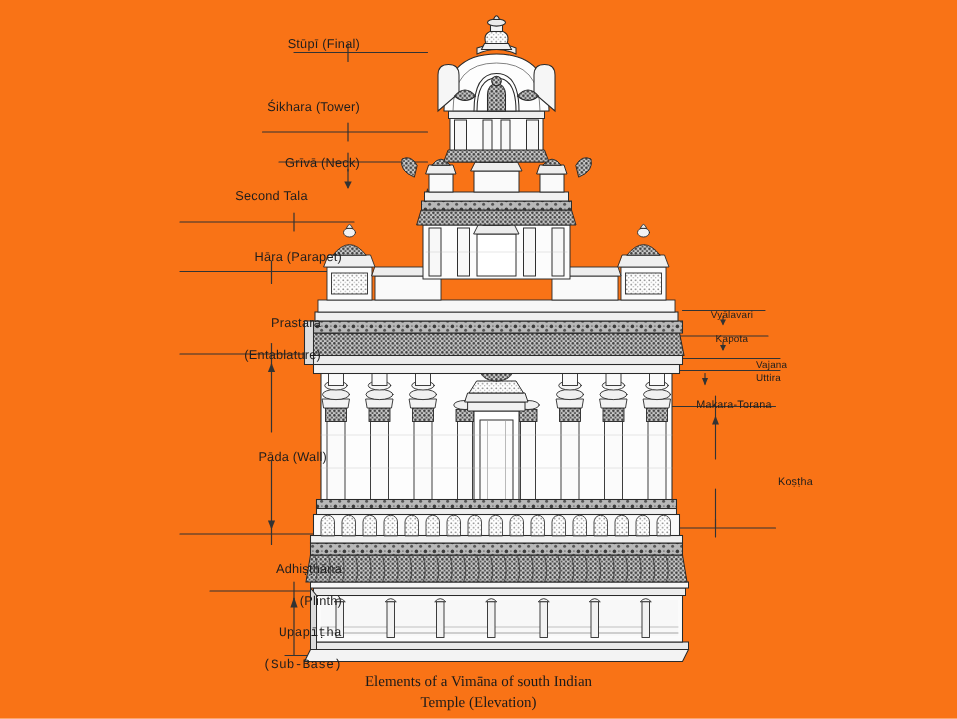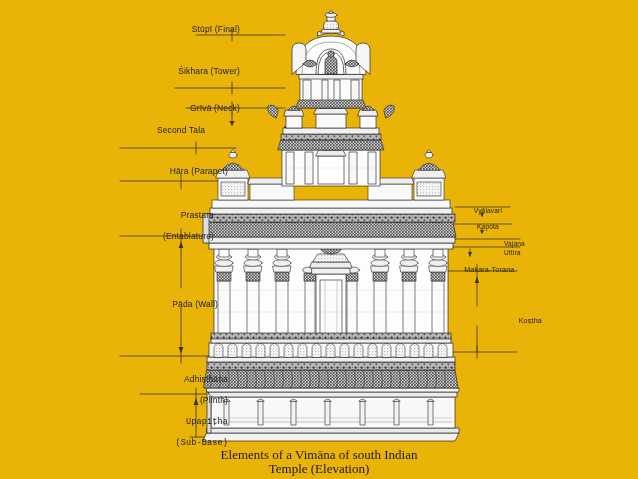--- a/index.html
+++ b/index.html
@@ -1,39 +1,39 @@
 <!DOCTYPE html>
 <html><head>
 <meta charset="utf-8">
 <style>
   html,body{margin:0;padding:0;background:#ffffff;}
   body{
     width:638px;height:479px;overflow:hidden;position:relative;
     font-family:"Liberation Sans", sans-serif;
     color:#1b1b1b;
   }
-  #canvas{position:absolute;inset:0;background:#eab308;}
+  #canvas{position:absolute;inset:0;background:#f97316;}
   .lbl{
     position:absolute;
     font-size:8.5px;
     line-height:10.5px;
     color:#1d1d1d;
     white-space:pre;
     letter-spacing:.15px;
   }
   .lbl.r{text-align:right;}
   .lbl.c{text-align:center;}
   .lbl.tiny{font-size:6.6px;line-height:8px;}
   .lbl.small{font-size:7.2px;line-height:8.6px;}
   .caption{
     position:absolute;
     left:0;right:0;
     text-align:center;
     font-family:"Liberation Serif", serif;
-    font-size:13px;
+    font-size:10px;
     line-height:14px;
     color:#1a1a1a;
   }
   svg.art{position:absolute;left:0;top:0;}
 </style>
 </head>
 <body>
 
 <div id="canvas">
 

